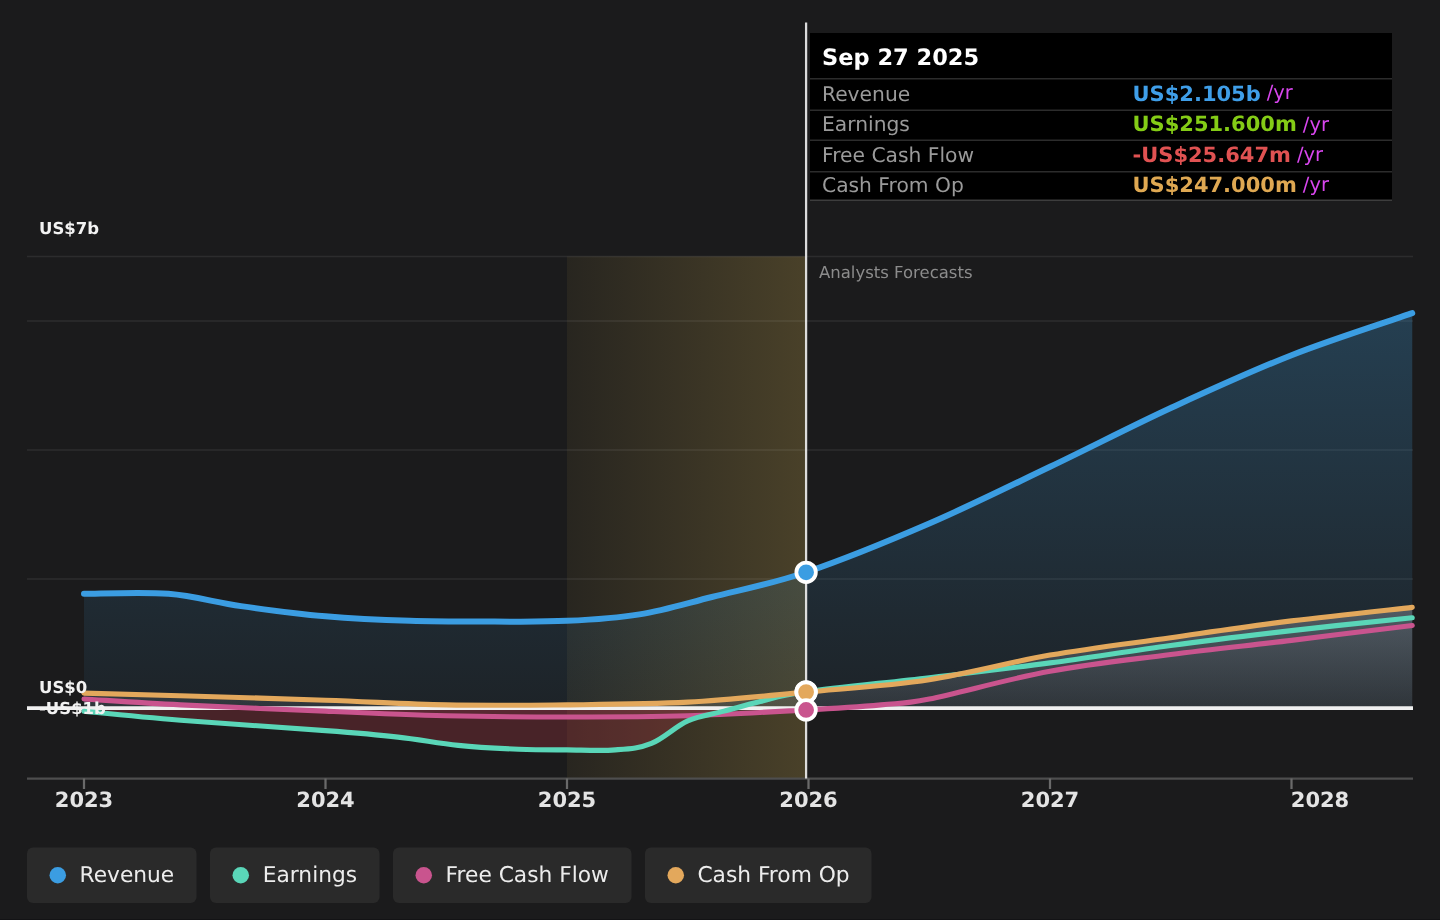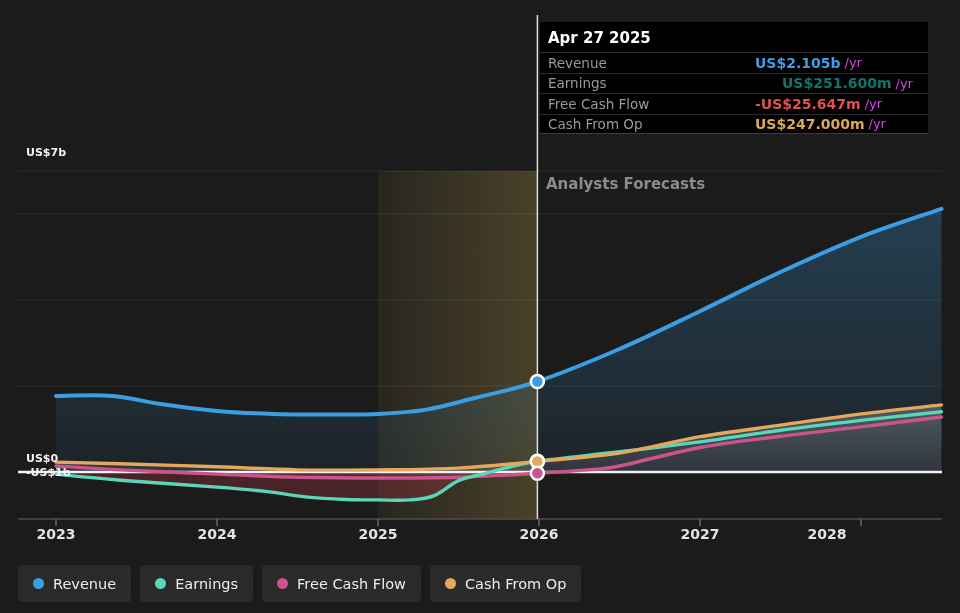--- a/index.html
+++ b/index.html
@@ -8,21 +8,21 @@
     position:relative;width:960px;height:613px;overflow:hidden;
     background:#1b1b1c;
     font-family:"DejaVu Sans","Liberation Sans",sans-serif;
     -webkit-font-smoothing:antialiased;
   }
   .stage svg{position:absolute;left:0;top:0;}
   .lbl{position:absolute;color:#f2f2f2;font-size:11px;font-weight:700;z-index:3;}
   .ylbl{left:26px;}
   .xlbl{position:absolute;top:526px;transform:translateX(-50%);color:#e4e4e4;font-size:14px;font-weight:700;z-index:3;}
   .past-lbl{position:absolute;top:175px;left:0;width:529px;text-align:right;color:#f2f2f2;font-size:15px;font-weight:700;z-index:3;}
-  .forecast-lbl{position:absolute;top:175px;left:546px;color:#8c8c8c;font-size:15px;font-weight:700;z-index:3;}
+  .forecast-lbl{position:absolute;top:175px;left:546px;color:#8c8c8c;font-size:11px;font-weight:400;z-index:3;}
   
   .tooltip{
     position:absolute;left:540px;top:22px;width:388px;background:#000;z-index:5;
     color:#fff;
   }
   .tt-title{font-size:15px;font-weight:700;color:#fff;padding:7px 12px 5px 8px;}
   .tt-row{
     display:flex;align-items:center;height:20.5px;border-top:1px solid #2c2c2c;
     padding:0 12px 0 8px;font-size:13.5px;
   }
@@ -94,35 +94,35 @@
 
   <div class="lbl ylbl" style="top:146px">US$7b</div>
   <div class="lbl ylbl" style="top:452px">US$0</div>
   <div class="lbl ylbl" style="top:466px">-US$1b</div>
 
   <div class="xlbl" style="left:56px">2023</div>
   <div class="xlbl" style="left:217px">2024</div>
   <div class="xlbl" style="left:378px">2025</div>
   <div class="xlbl" style="left:539px">2026</div>
   <div class="xlbl" style="left:700px">2027</div>
-  <div class="xlbl" style="left:827px">2028</div>
+  <div class="xlbl" style="left:880px">2028</div>
 
   <div class="forecast-lbl">Analysts Forecasts</div>
 
   <div class="tooltip">
-    <div class="tt-title">Apr 27 2025</div>
+    <div class="tt-title">Sep 27 2025</div>
 
     <div class="tt-row">
       <span class="tt-label">Revenue</span>
       <span class="tt-value" style="color: rgb(63, 158, 232);">US$2.105b</span>
       <span class="tt-suffix">/yr</span>
     </div>
     <div class="tt-row">
       <span class="tt-label">Earnings</span>
-      <span class="tt-value" style="color: #0f766e; margin-left: 27px;">US$251.600m</span>
+      <span class="tt-value" style="color: #84cc16;">US$251.600m</span>
       <span class="tt-suffix">/yr</span>
     </div>
     <div class="tt-row">
       <span class="tt-label">Free Cash Flow</span>
       <span class="tt-value" style="color: rgb(224, 82, 82);">-US$25.647m</span>
       <span class="tt-suffix">/yr</span>
     </div>
     <div class="tt-row">
       <span class="tt-label">Cash From Op</span>
       <span class="tt-value" style="color: rgb(223, 168, 82);">US$247.000m</span>

